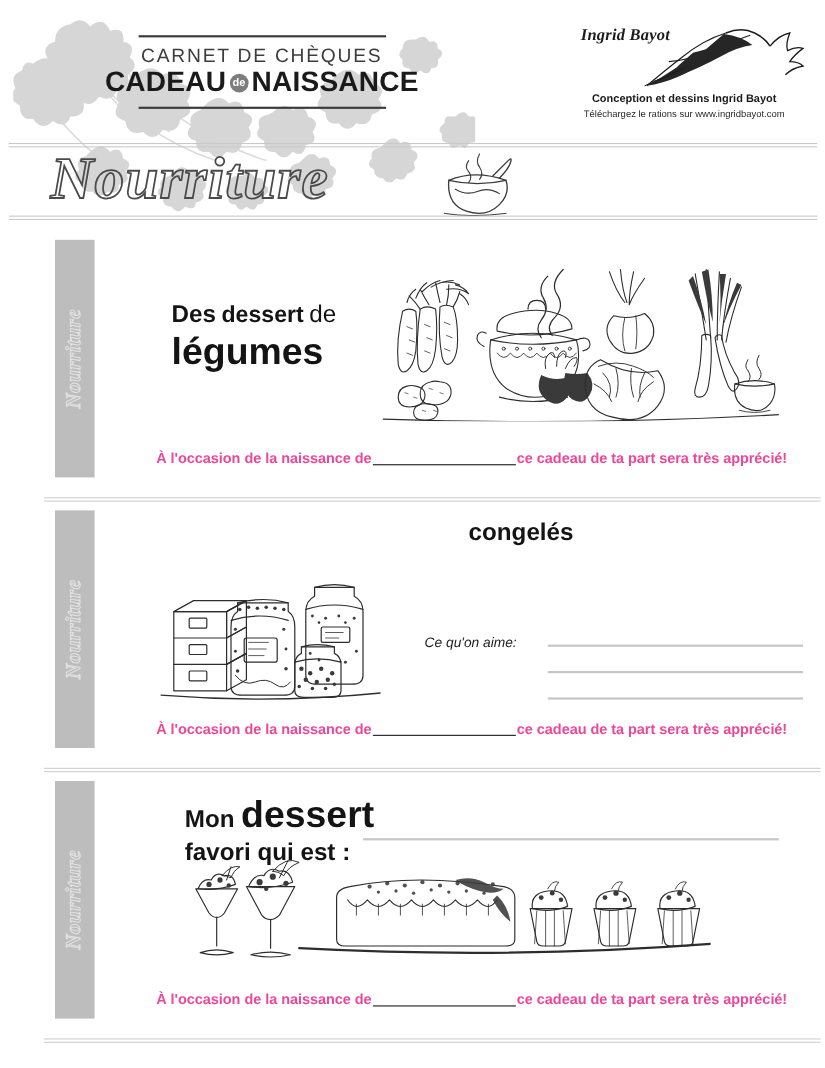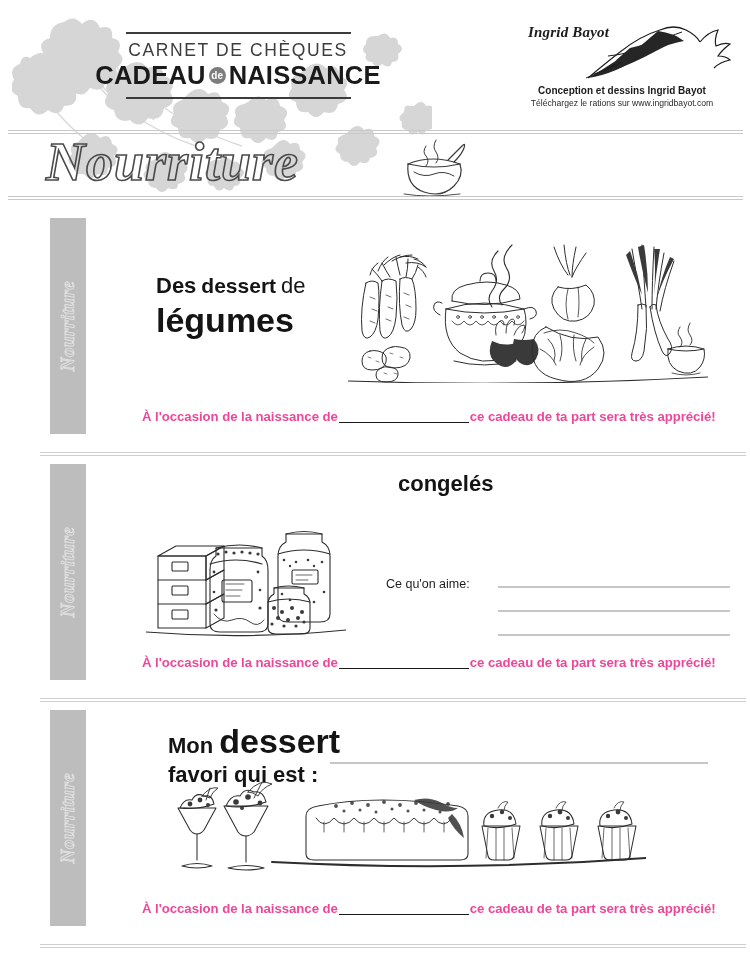--- a/index.html
+++ b/index.html
@@ -426,24 +426,24 @@
       <i class="b"></i>
     </div>
 
   <div class="card" style="top:464px; height:222px;">
     <div class="tab" style="height:216px;">
       <span class="tab-text">Nourriture</span>
     </div>
     <div class="card-body">
 
       <div style="position:absolute; left:300px; top:6px; text-align:left;">
-        <div class="h-line h-sm" style="margin-top:1px;">congelés</div>
+        <div class="h-line h-sm" style="margin-top:1px;margin-left:28px;">congelés</div>
       </div>
 
-      <div class="field-label" style="left:288px; top:113px;">Ce qu'on aime:</div>
+      <div class="field-label" style="left:288px; top:113px;font-style:italic;">Ce qu'on aime:</div>
       <div class="fill-line" style="left:400px; top:122px; width:232px;"></div>
       <div class="fill-line" style="left:400px; top:146px; width:232px;"></div>
       <div class="fill-line" style="left:400px; top:170px; width:232px;"></div>
 
       <svg class="illus" style="left:48px; top:52px;" width="200" height="122" viewBox="0 0 200 122">
         <g fill="none" stroke="#2d2d2d" stroke-width="1.1" stroke-linecap="round" stroke-linejoin="round">
 
           <path d="M12 40 l0 24 l48 0 l0 -24 z"></path>
           <path d="M12 40 l18 -10 l48 0 l-18 10 z"></path>
           <path d="M60 40 l18 -10 l0 24 l-18 10 z"></path>

